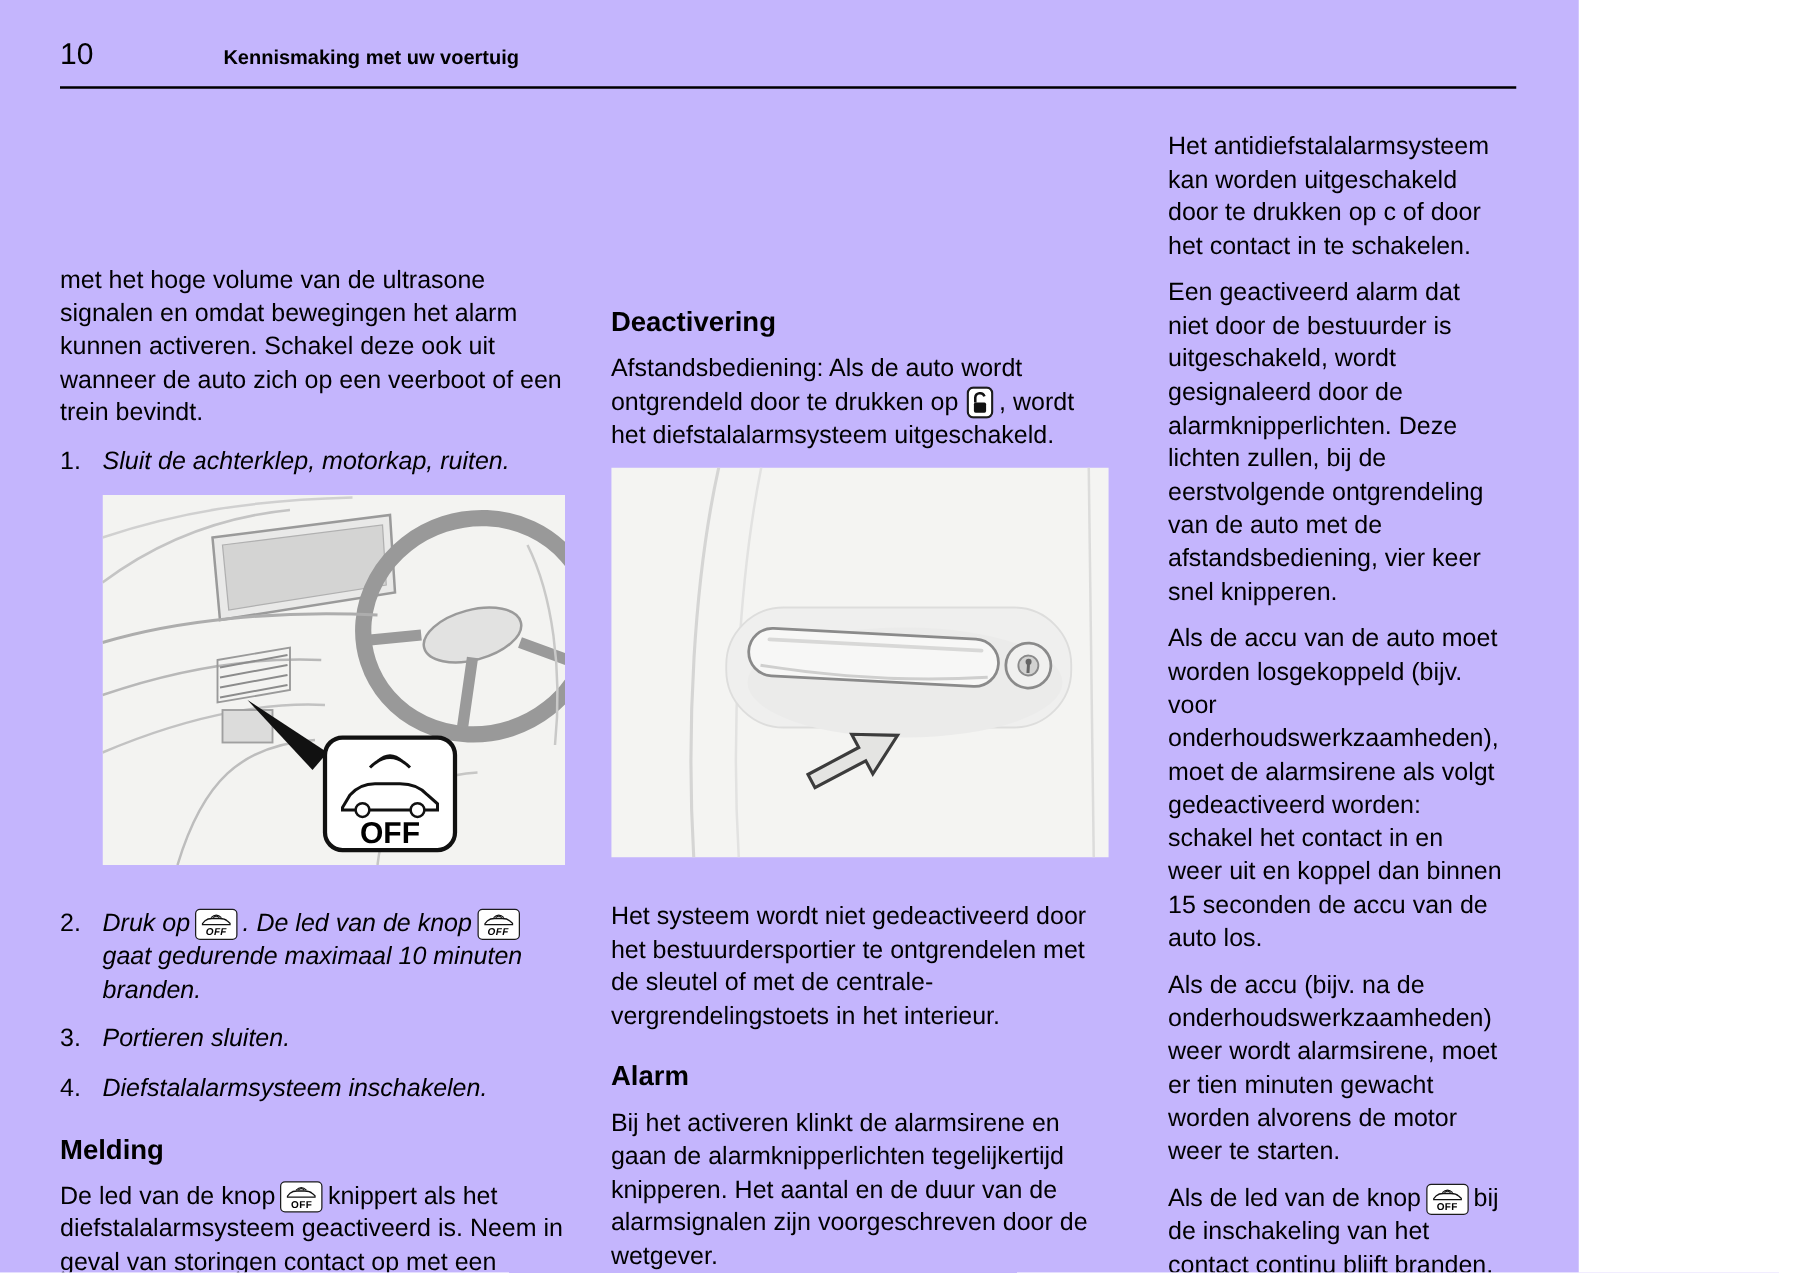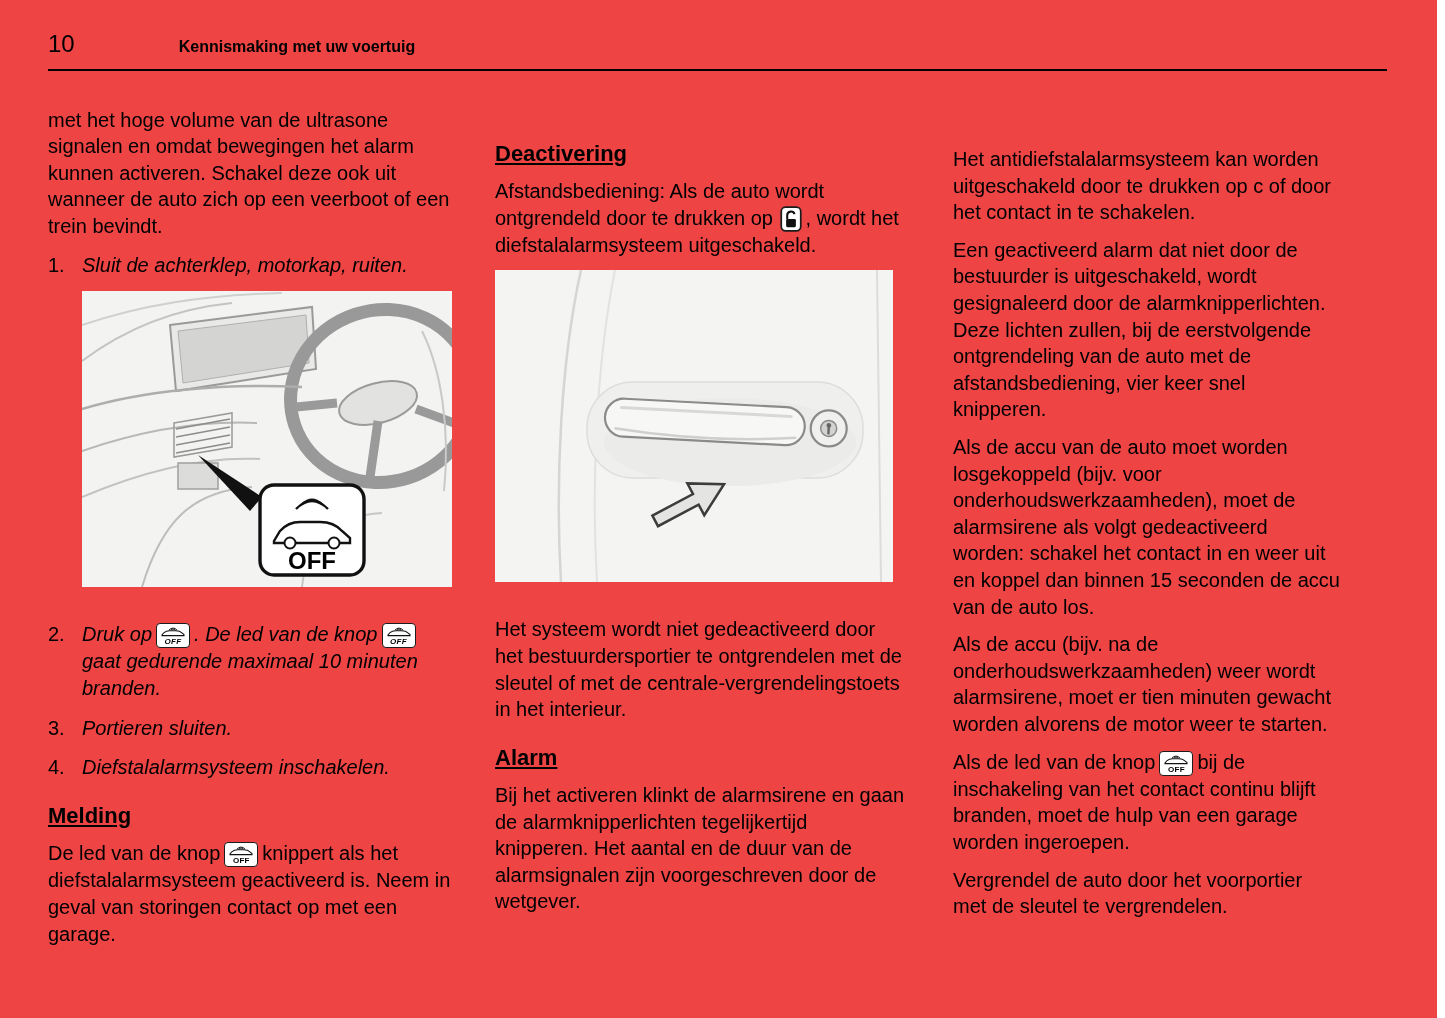--- a/index.html
+++ b/index.html
@@ -1,31 +1,31 @@
 <!DOCTYPE html>
 <html><head>
 <meta charset="utf-8">
 <style>
   * { margin:0; padding:0; box-sizing:border-box; }
   html,body { background:#fff; }
   .page {
-    position:relative; width:1437px; height:1018px; background:#ef4444; color:#000;
+    position:relative; width:1263px; height:1018px; background:#c4b5fd; color:#000;
     font-family:"Liberation Sans", sans-serif; font-size:20px; line-height:1.33;
     padding:28px 50px 0 48px; overflow:hidden;
   }
   .header-row { display:flex; align-items:baseline; }
   .page-num { font-size:24px; }
   .chapter { font-size:16px; font-weight:bold; margin-left:104px; }
   .header-rule { height:0; border-top:2px solid #000; margin-top:9px; margin-bottom:22px; }
   .columns { display:flex; min-height:880px;align-items:center; }
   .col { width:410px; }
   .vdivider { width:1px; background:#3a3a3a; margin:2px 18px 28px 18px; }
   .para { margin:0 0 12px; }
   .flow { margin:11px; }
-  .section-h { font-size:22px; font-weight:bold; margin:20px 0 10px;text-decoration:underline; }
+  .section-h { font-size:22px; font-weight:bold; margin:20px 0 10px; }
   .section-h.first { margin-top:0; }
   .li { display:flex; margin:0 0 13px; }
   .li .num { width:34px; flex:none; }
   .li .li-text { flex:1;font-style:italic; }
   .figure { margin:10px 0 34px; }
   .fig1 { width:370px; margin-left:34px; }
   .fig2 { width:398px; }
   .figure svg { display:block; width:100%; height:auto; }
   
   .btn-icon {

